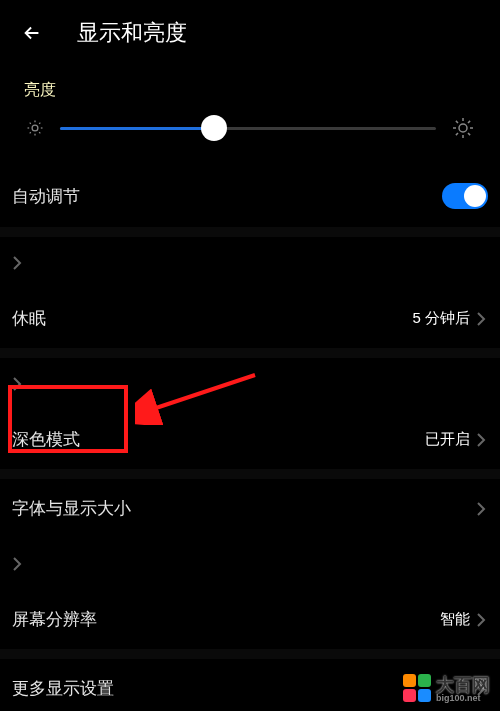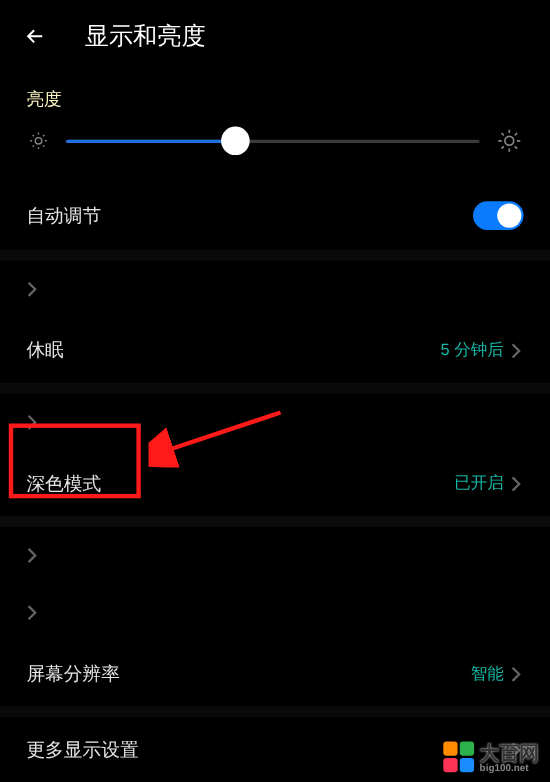--- a/index.html
+++ b/index.html
@@ -87,30 +87,30 @@
       transform: translate(-50%, -50%);
       width: 26px;
       height: 26px;
       background: #fff;
       border-radius: 50%;
     }
     .row {
       display: flex;
       align-items: center;
       justify-content: space-between;
-      padding: 18px 24px;
+      padding: 18px 12px;
       font-size: 17px;
       color: #e5e5e5;
       position: relative;
     }
     .row .label {
       flex: 1;
     }
     .row .value {
-      color: #14b8a6;
+      color: #ffffff;
       font-size: 15px;
       margin-right: 6px;
     }
     .chevron {
       color: #666;
       width: 12px;
       height: 16px;
       display: flex;
       align-items: center;
     }
@@ -276,20 +276,21 @@
   <span class="chevron">
     <svg width="10" height="16" viewBox="0 0 10 16" fill="none" stroke="#666" stroke-width="2">
         <path d="M2 2l6 6-6 6"></path>
       </svg>
   </span>
 </div>
 
 <div class="group-gap"></div>
 
 <div class="row">
+  <span class="label">字体与显示大小</span>
   <span class="chevron">
     <svg width="10" height="16" viewBox="0 0 10 16" fill="none" stroke="#666" stroke-width="2">
         <path d="M2 2l6 6-6 6"></path>
       </svg>
   </span>
 </div>
 
 <div class="row">
   <span class="chevron">
     <svg width="10" height="16" viewBox="0 0 10 16" fill="none" stroke="#666" stroke-width="2">

